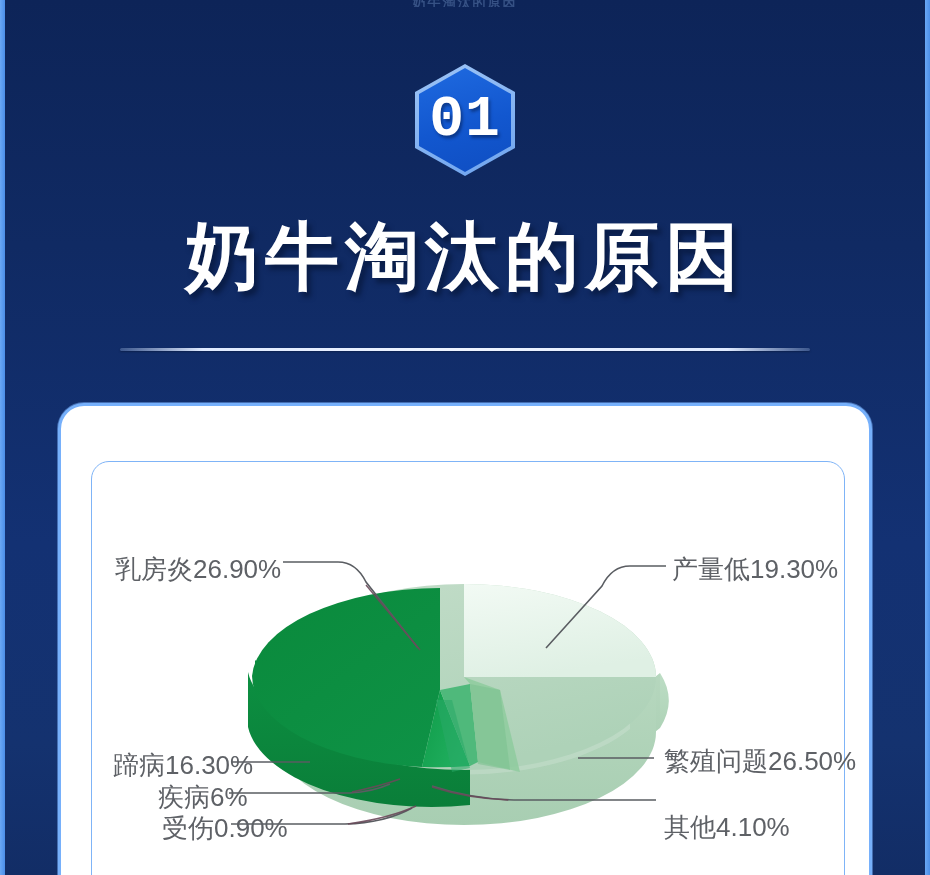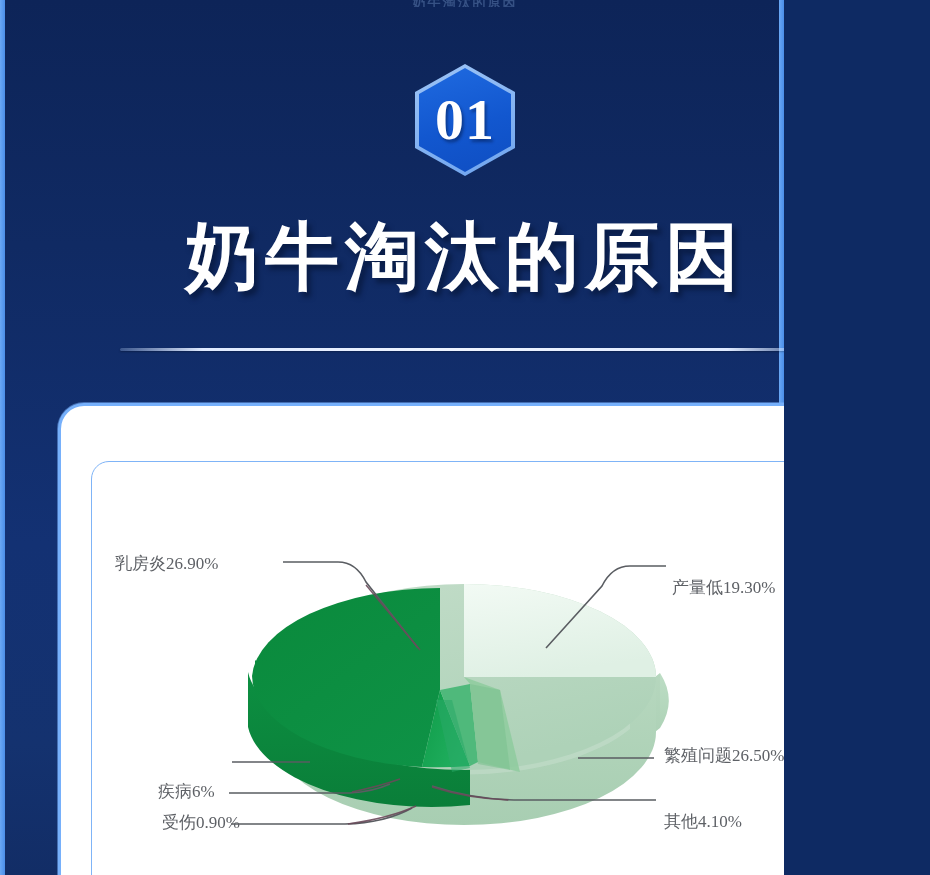--- a/index.html
+++ b/index.html
@@ -5,21 +5,21 @@
   * { margin:0; padding:0; box-sizing:border-box; }
   html,body { width:930px; height:875px; }
   body {
     font-family:"Liberation Sans","DejaVu Sans",sans-serif;
     background:#0e2a63;
     position:relative;
     overflow:hidden;
   }
   #stage {
     position:absolute; inset:0;
-    width:784px; height:875px;
+    width:930px; height:875px;
     background:linear-gradient(180deg,#0d2458 0%,#102a63 28%,#133173 62%,#14326f 85%,#122d66 100%);
     overflow:hidden;
   }
   .edge-stripe {
     position:absolute; top:0; bottom:0; width:5px;
     background:linear-gradient(90deg,#6aa8f5,#4b8ee8);
   }
   .edge-left { left:0; }
   .edge-right { right:0; }
 
@@ -46,21 +46,21 @@
   }
   .hex-outer { background:linear-gradient(160deg,#9dc4f6,#6ea4ef); }
   .hex-inner {
     position:absolute; left:4px; top:4px; width:92px; height:104px;
     clip-path:polygon(50% 0%,100% 25%,100% 75%,50% 100%,0% 75%,0% 25%);
     background:linear-gradient(165deg,#1f6ae0 0%,#1257cf 55%,#0f4ec2 100%);
   }
   .hex-num {
     position:absolute; inset:0;
     display:flex; align-items:center; justify-content:center;
-    font-family:Liberation Serif, serif;
+    font-family:Liberation Mono, monospace;
     font-size:58px; font-weight:700; color:#ffffff;
     text-shadow:2px 3px 3px rgba(0,20,60,.45);
     letter-spacing:1px;
     padding-bottom:2px;
   }
 
   
   .heading {
     position:absolute; left:0; top:216px; width:930px;
     text-align:center;
@@ -96,22 +96,22 @@
     background:#ffffff;
   }
 
   
   .chart-area { position:absolute; inset:0; }
 
   .pie-svg { position:absolute; left:0; top:0; }
 
   .lbl {
     position:absolute;
-    font-family:Liberation Serif, serif;
-    font-size:17px; color:#5e6166; white-space:nowrap;
+    font-family:Liberation Sans, sans-serif;
+    font-size:26px; color:#5e6166; white-space:nowrap;
     letter-spacing:0px;
   }
   .lbl-r { text-align:left; }
   .lbl-l { text-align:right; }
 </style>
 </head>
 <body>
 
 <div id="stage">
 
@@ -238,22 +238,23 @@
       <g fill="none" stroke="#6a4a5a" stroke-width="1.4" opacity=".9">
         <path d="M 366 585 L 420 650"></path>
         <path d="M 352 792 Q 380 786 400 779"></path>
         <path d="M 348 824 Q 390 818 416 806"></path>
         <path d="M 432 787 Q 466 798 508 800"></path>
       </g>
     </svg>
 
     <div class="lbl lbl-l" style="left:115px;  top:552px;">乳房炎26.90%</div>
 
-    <div class="lbl lbl-r" style="left:672px;  top:576px;">产量低19.30%</div>
-
+    <div class="lbl lbl-r" style="left:672px;  top:552px;">产量低19.30%</div>
+
+    <div class="lbl lbl-l" style="left:113px;  top:748px;">蹄病16.30%</div>
 
     <div class="lbl lbl-l" style="left:150px;  top:780px;margin-left:8px;">疾病6%</div>
 
     <div class="lbl lbl-l" style="left:122px;  top:811px;margin-left:40px;">受伤0.90%</div>
 
     <div class="lbl lbl-r" style="left:664px;  top:744px;">繁殖问题26.50%</div>
 
     <div class="lbl lbl-r" style="left:664px;  top:786px;margin-top:24px;">其他4.10%</div>
   </div>
 

